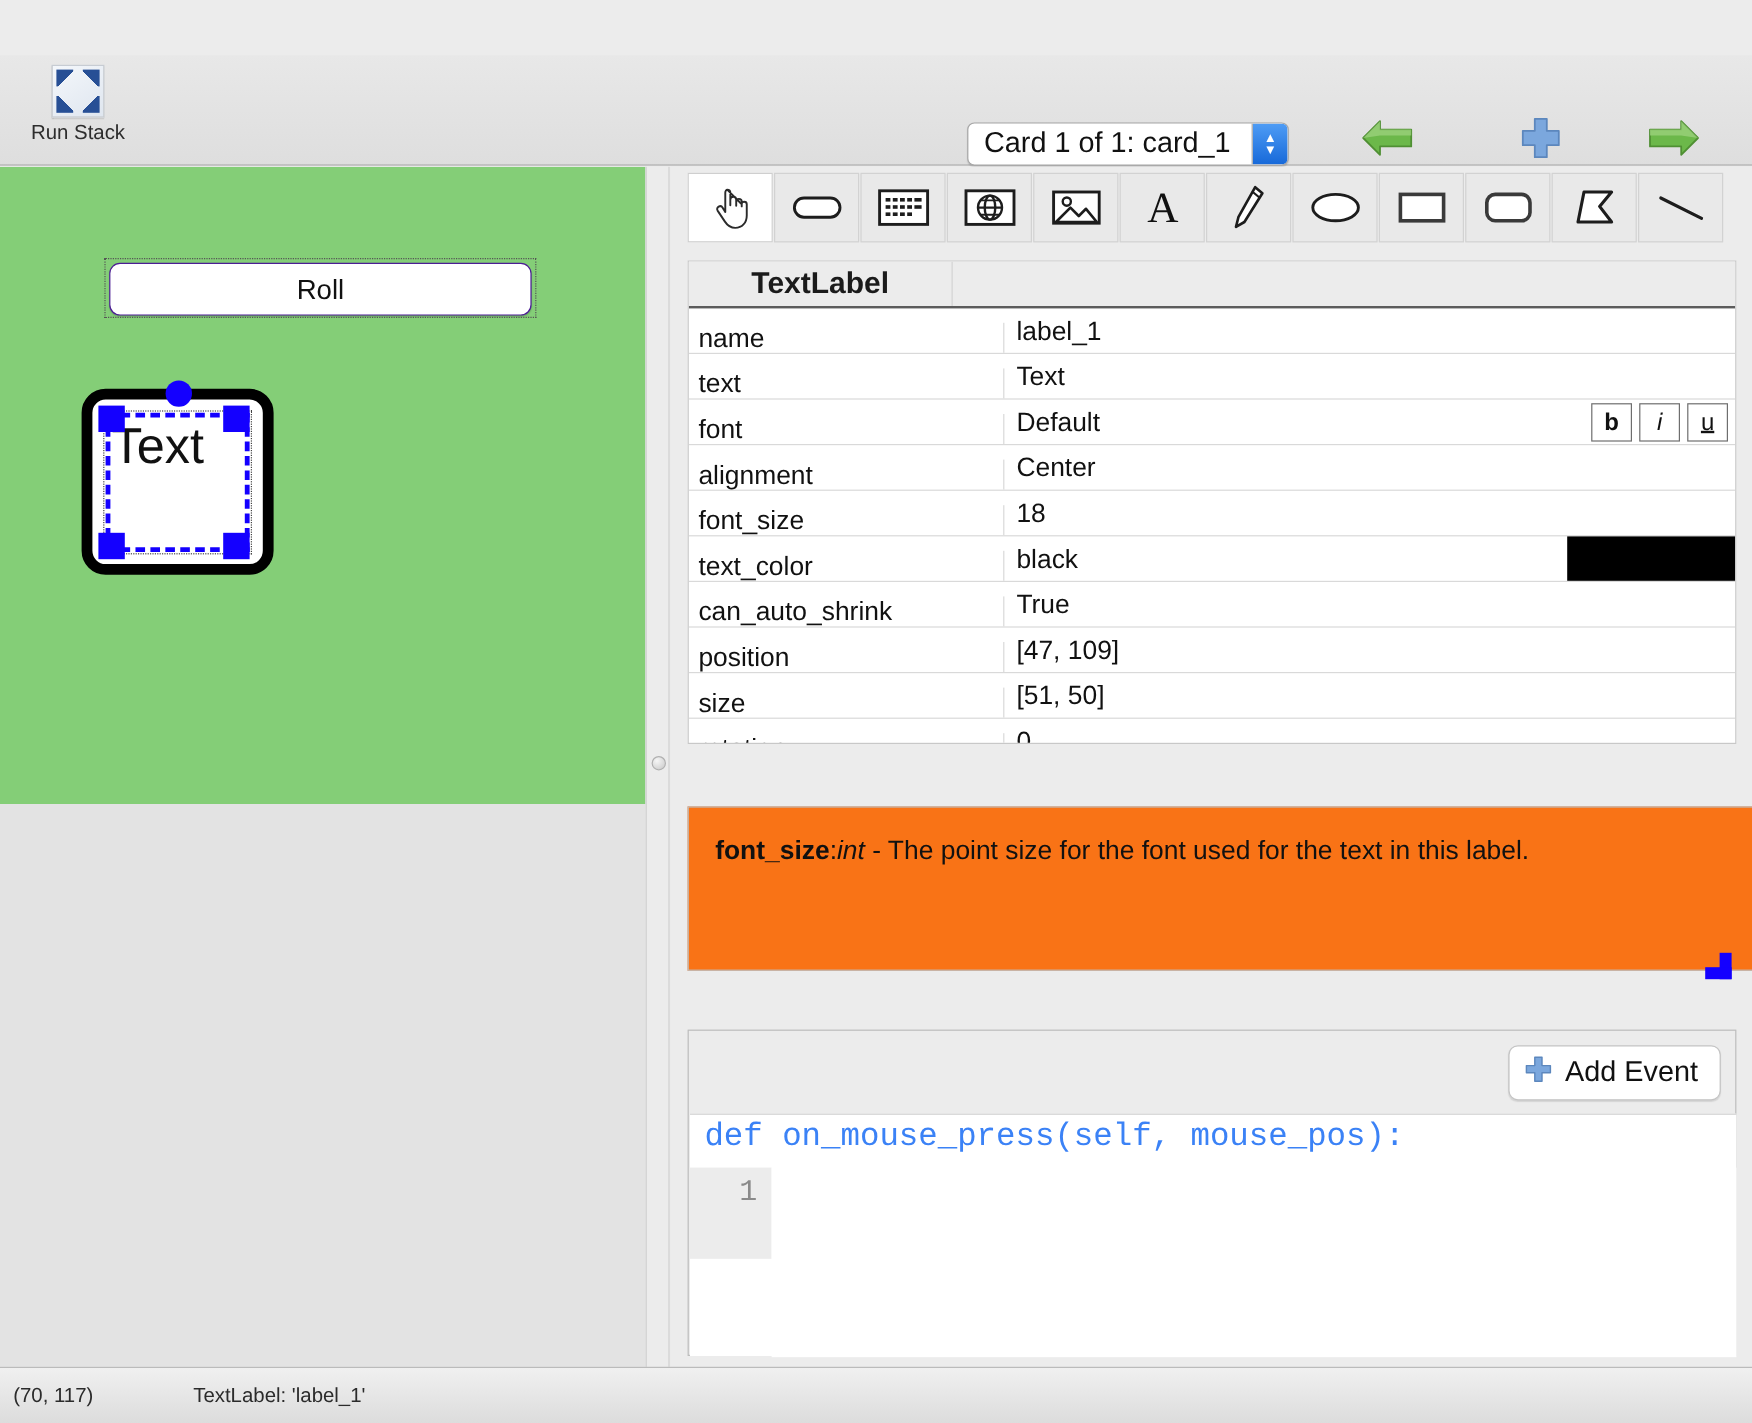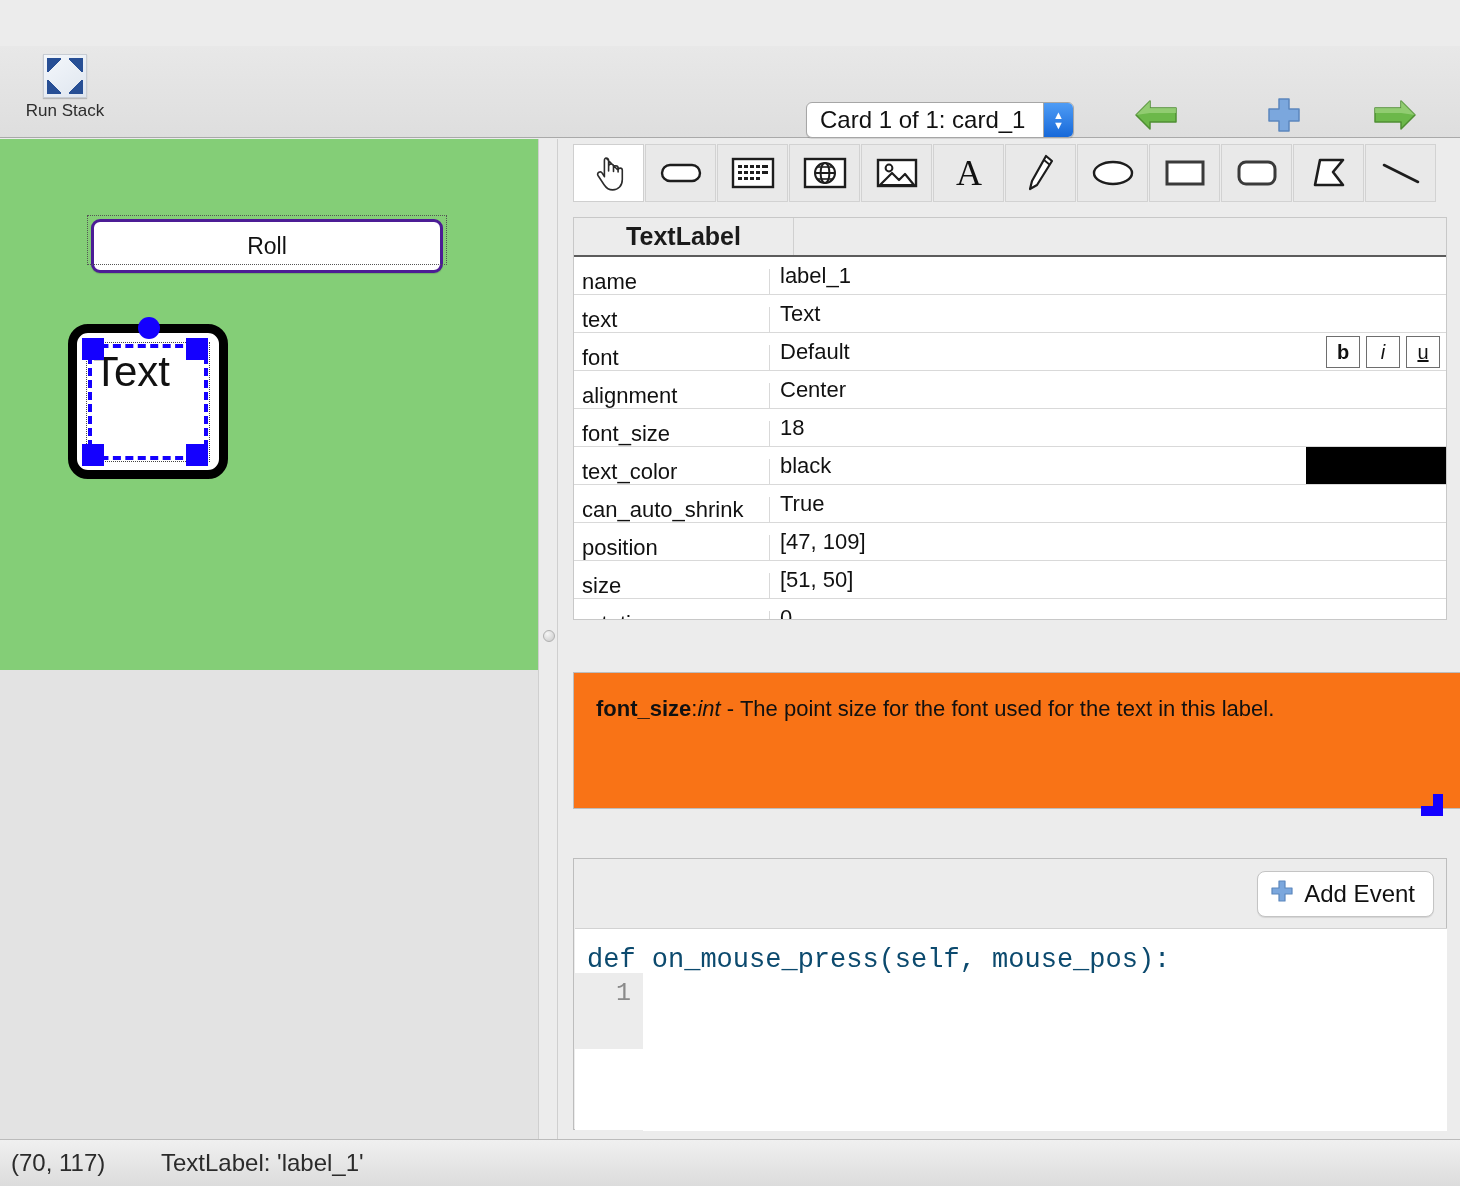--- a/index.html
+++ b/index.html
@@ -116,23 +116,23 @@
     background: #e3e3e3;
     overflow: hidden;
   }
   .card-canvas {
     position: absolute; left: 0; top: 0;
     width: 538px; height: 531px;
     background: #84ce77;
   }
   .roll-button {
     position: absolute; left: 91px; top: 80px;
-    width: 352px; height: 54px;
-    background: #ffffff;
-    border: 3px solid #4c1d95;
+    width: 352px; height: 44px;
+    background: #ffffff;
+    border: 1px solid #4c1d95;
     border-radius: 9px;
     display: flex; align-items: center; justify-content: center;
     font-size: 23px; color: #111;
     box-shadow: 0 1px 1px rgba(0,0,0,0.15);
   }
   .roll-select {
     position: absolute; left: 87px; top: 76px;
     width: 360px; height: 50px;
     border: 1px dotted #555;
     pointer-events: none;
@@ -236,21 +236,21 @@
   }
   .prop-head .ph-val {
     flex: 1; background: #ececec;
   }
   .prop-row {
     display: flex; height: 38px;
     border-bottom: 1px solid #d9d9d9;
     align-items: stretch;
   }
   .prop-row .pr-key {
-    width: 196px;
+    width: 263px;
     display: flex; align-items: center;
     padding-left: 8px;
     border-right: 1px solid #d9d9d9;
     color: #111;
     margin-top: 12px;
   }
   .prop-row .pr-val {
     flex: 1; position: relative;
     display: flex; align-items: center;
     padding-left: 10px;
@@ -320,23 +320,23 @@
     font-size: 24px; color: #111;
     box-shadow: 0 1px 1px rgba(0,0,0,0.10);
   }
   .code-view {
     position: absolute; left: 1px; top: 69px;
     width: 872px; height: 202px;
     background: #ffffff;
     border-top: 1px solid #d2d2d2;
   }
   .code-sig {
-    position: absolute; left: 12px; top: 16px;
+    position: absolute; left: 12px; top: 4px;
     font-family: "Liberation Mono", monospace;
-    font-size: 27px; color: #0c4a6e;
+    font-size: 27px; color: #3b82f6;
     white-space: pre;
   }
   .gutter {
     position: absolute; left: 0; top: 44px;
     width: 68px; height: 76px;
     background: #ececec;
     display: flex; justify-content: flex-end;
     padding: 6px 12px 0 0;
     font-family: "Liberation Mono", monospace;
     font-size: 25px; color: #8a8a8a;
@@ -347,21 +347,21 @@
     background: #ffffff;
   }
 
   
   .statusbar {
     position: absolute; left: 0; bottom: 0;
     width: 1460px; height: 47px;
     background: linear-gradient(to bottom, #f0f0f0, #dcdcdc);
     border-top: 1px solid #bbbbbb;
     display: flex; align-items: center;
-    font-size: 24px; color: #2b2b2b;
+    font-size: 17px; color: #2b2b2b;
   }
   .sb-coords { margin-left: 11px; width: 150px; }
   .sb-sel { }
 </style>
 </head>
 <body>
 
 <div id="app">
 
 

